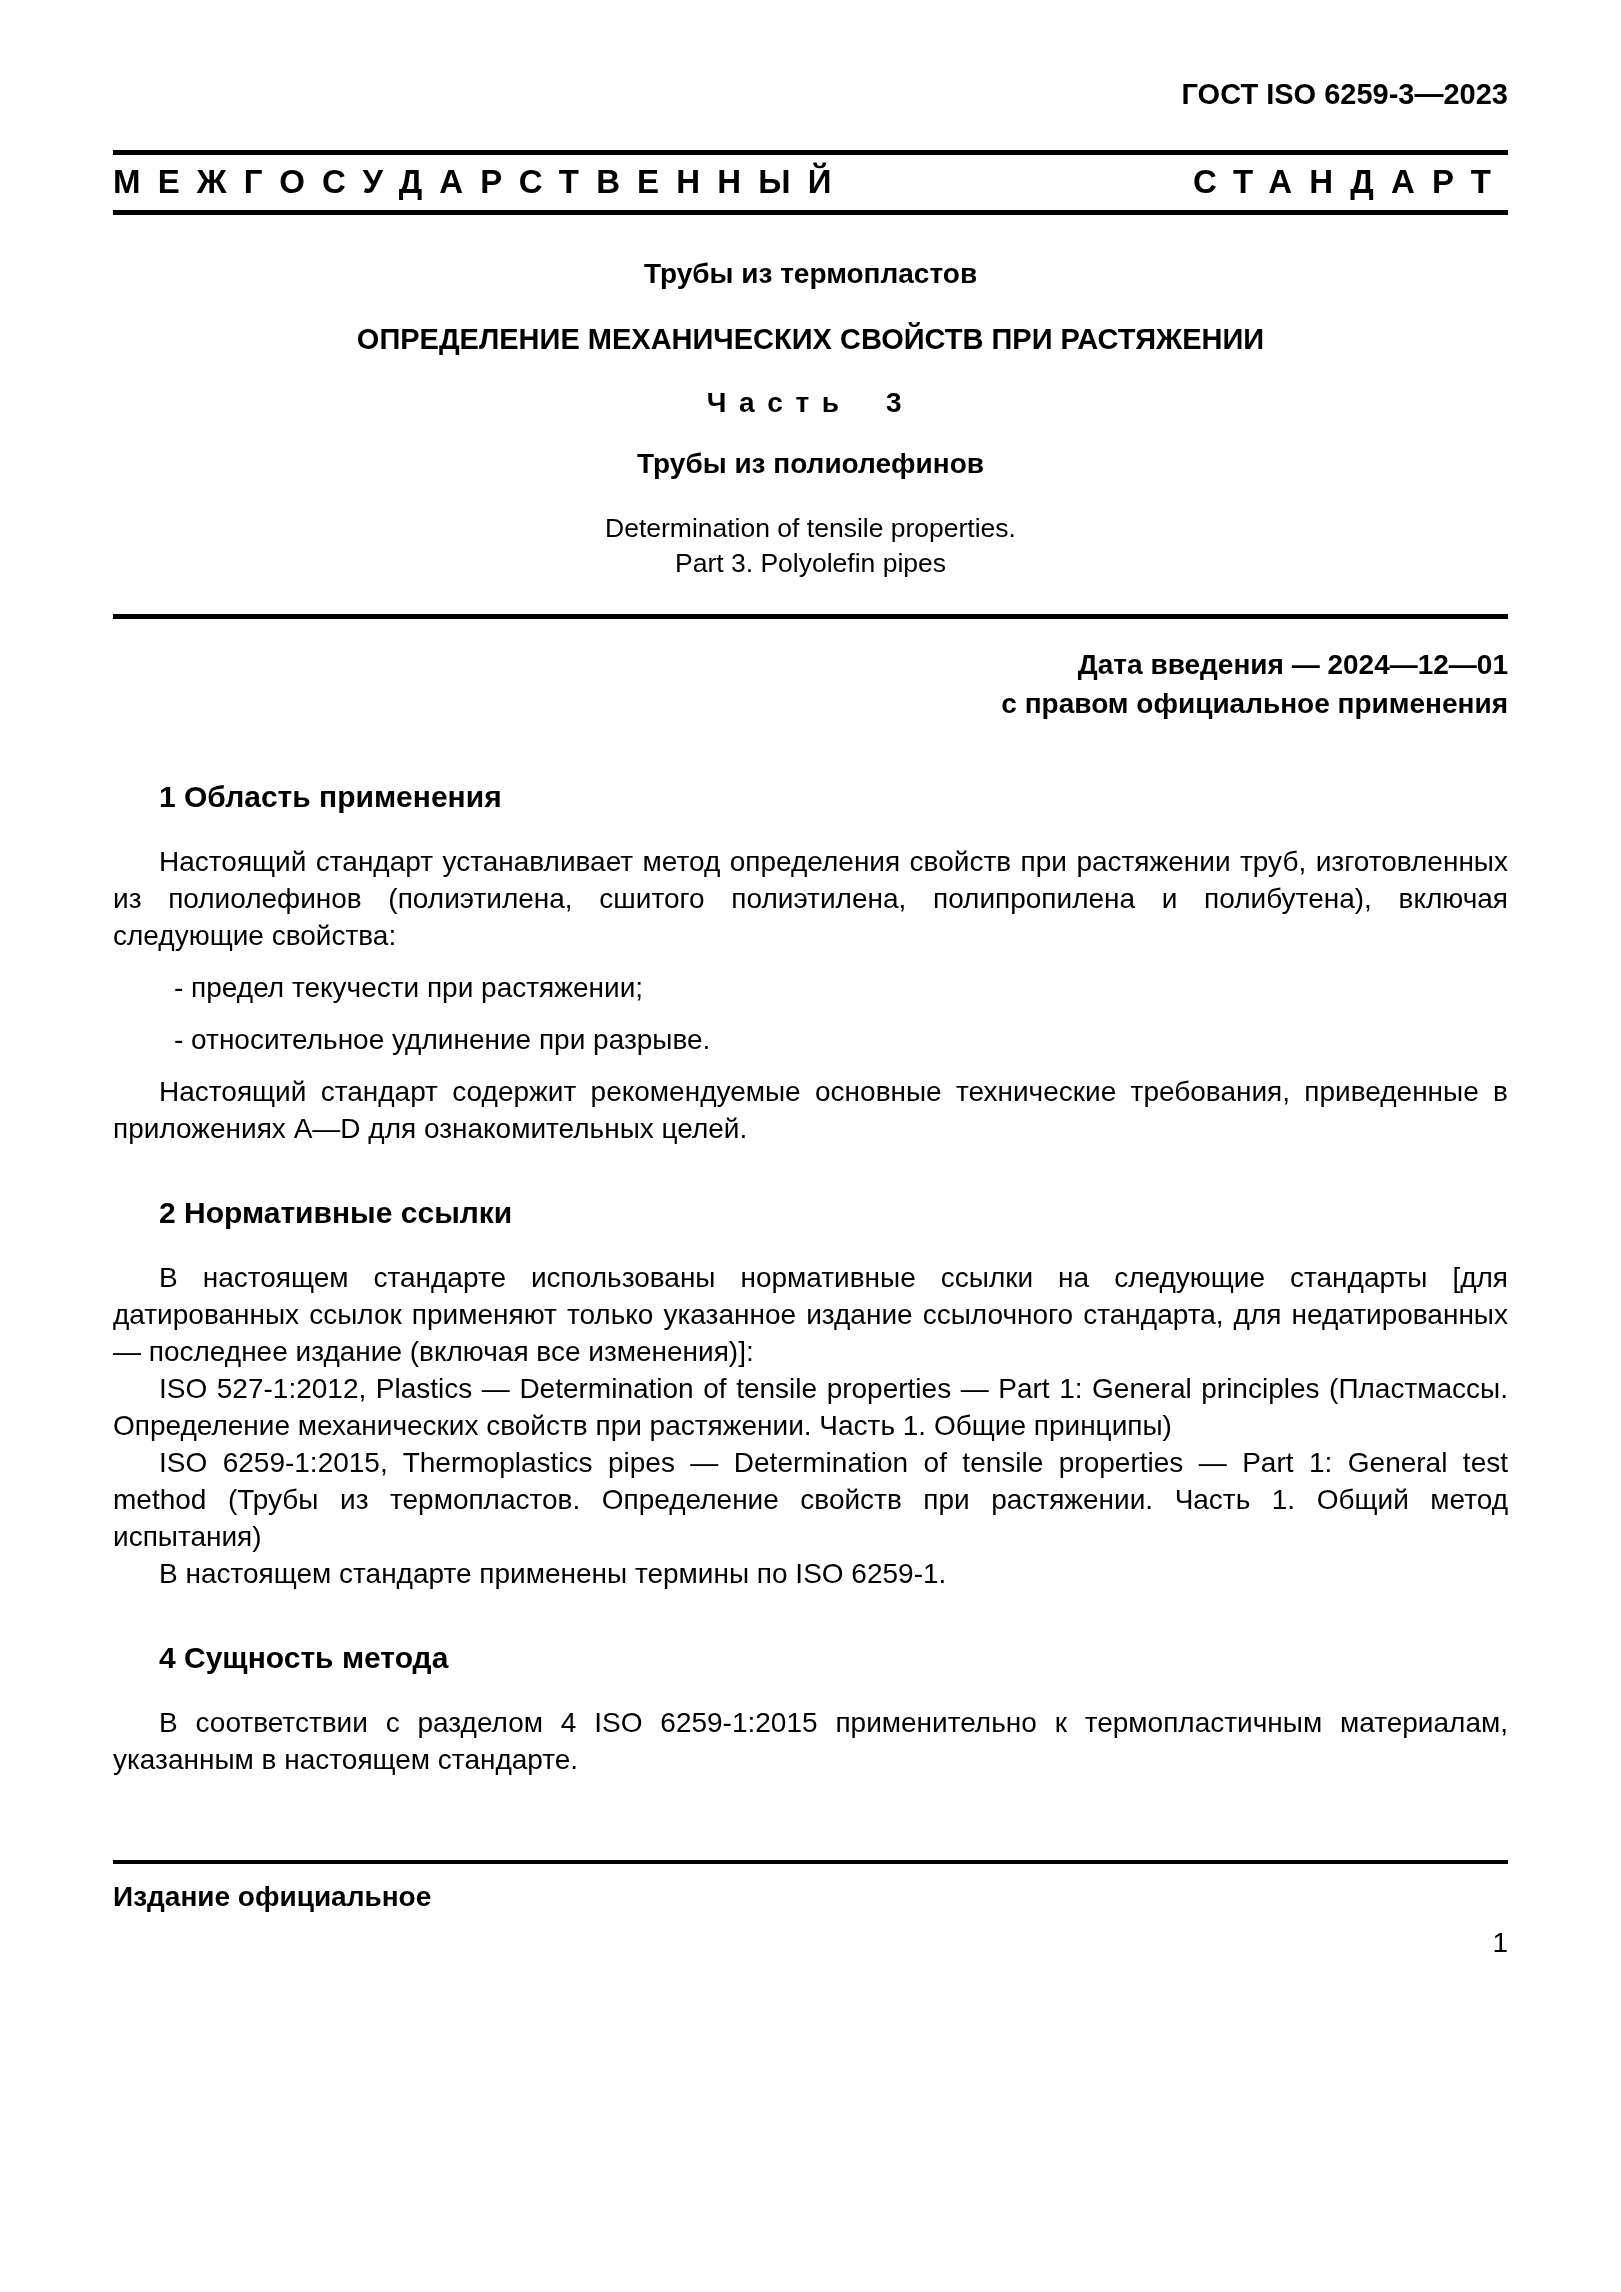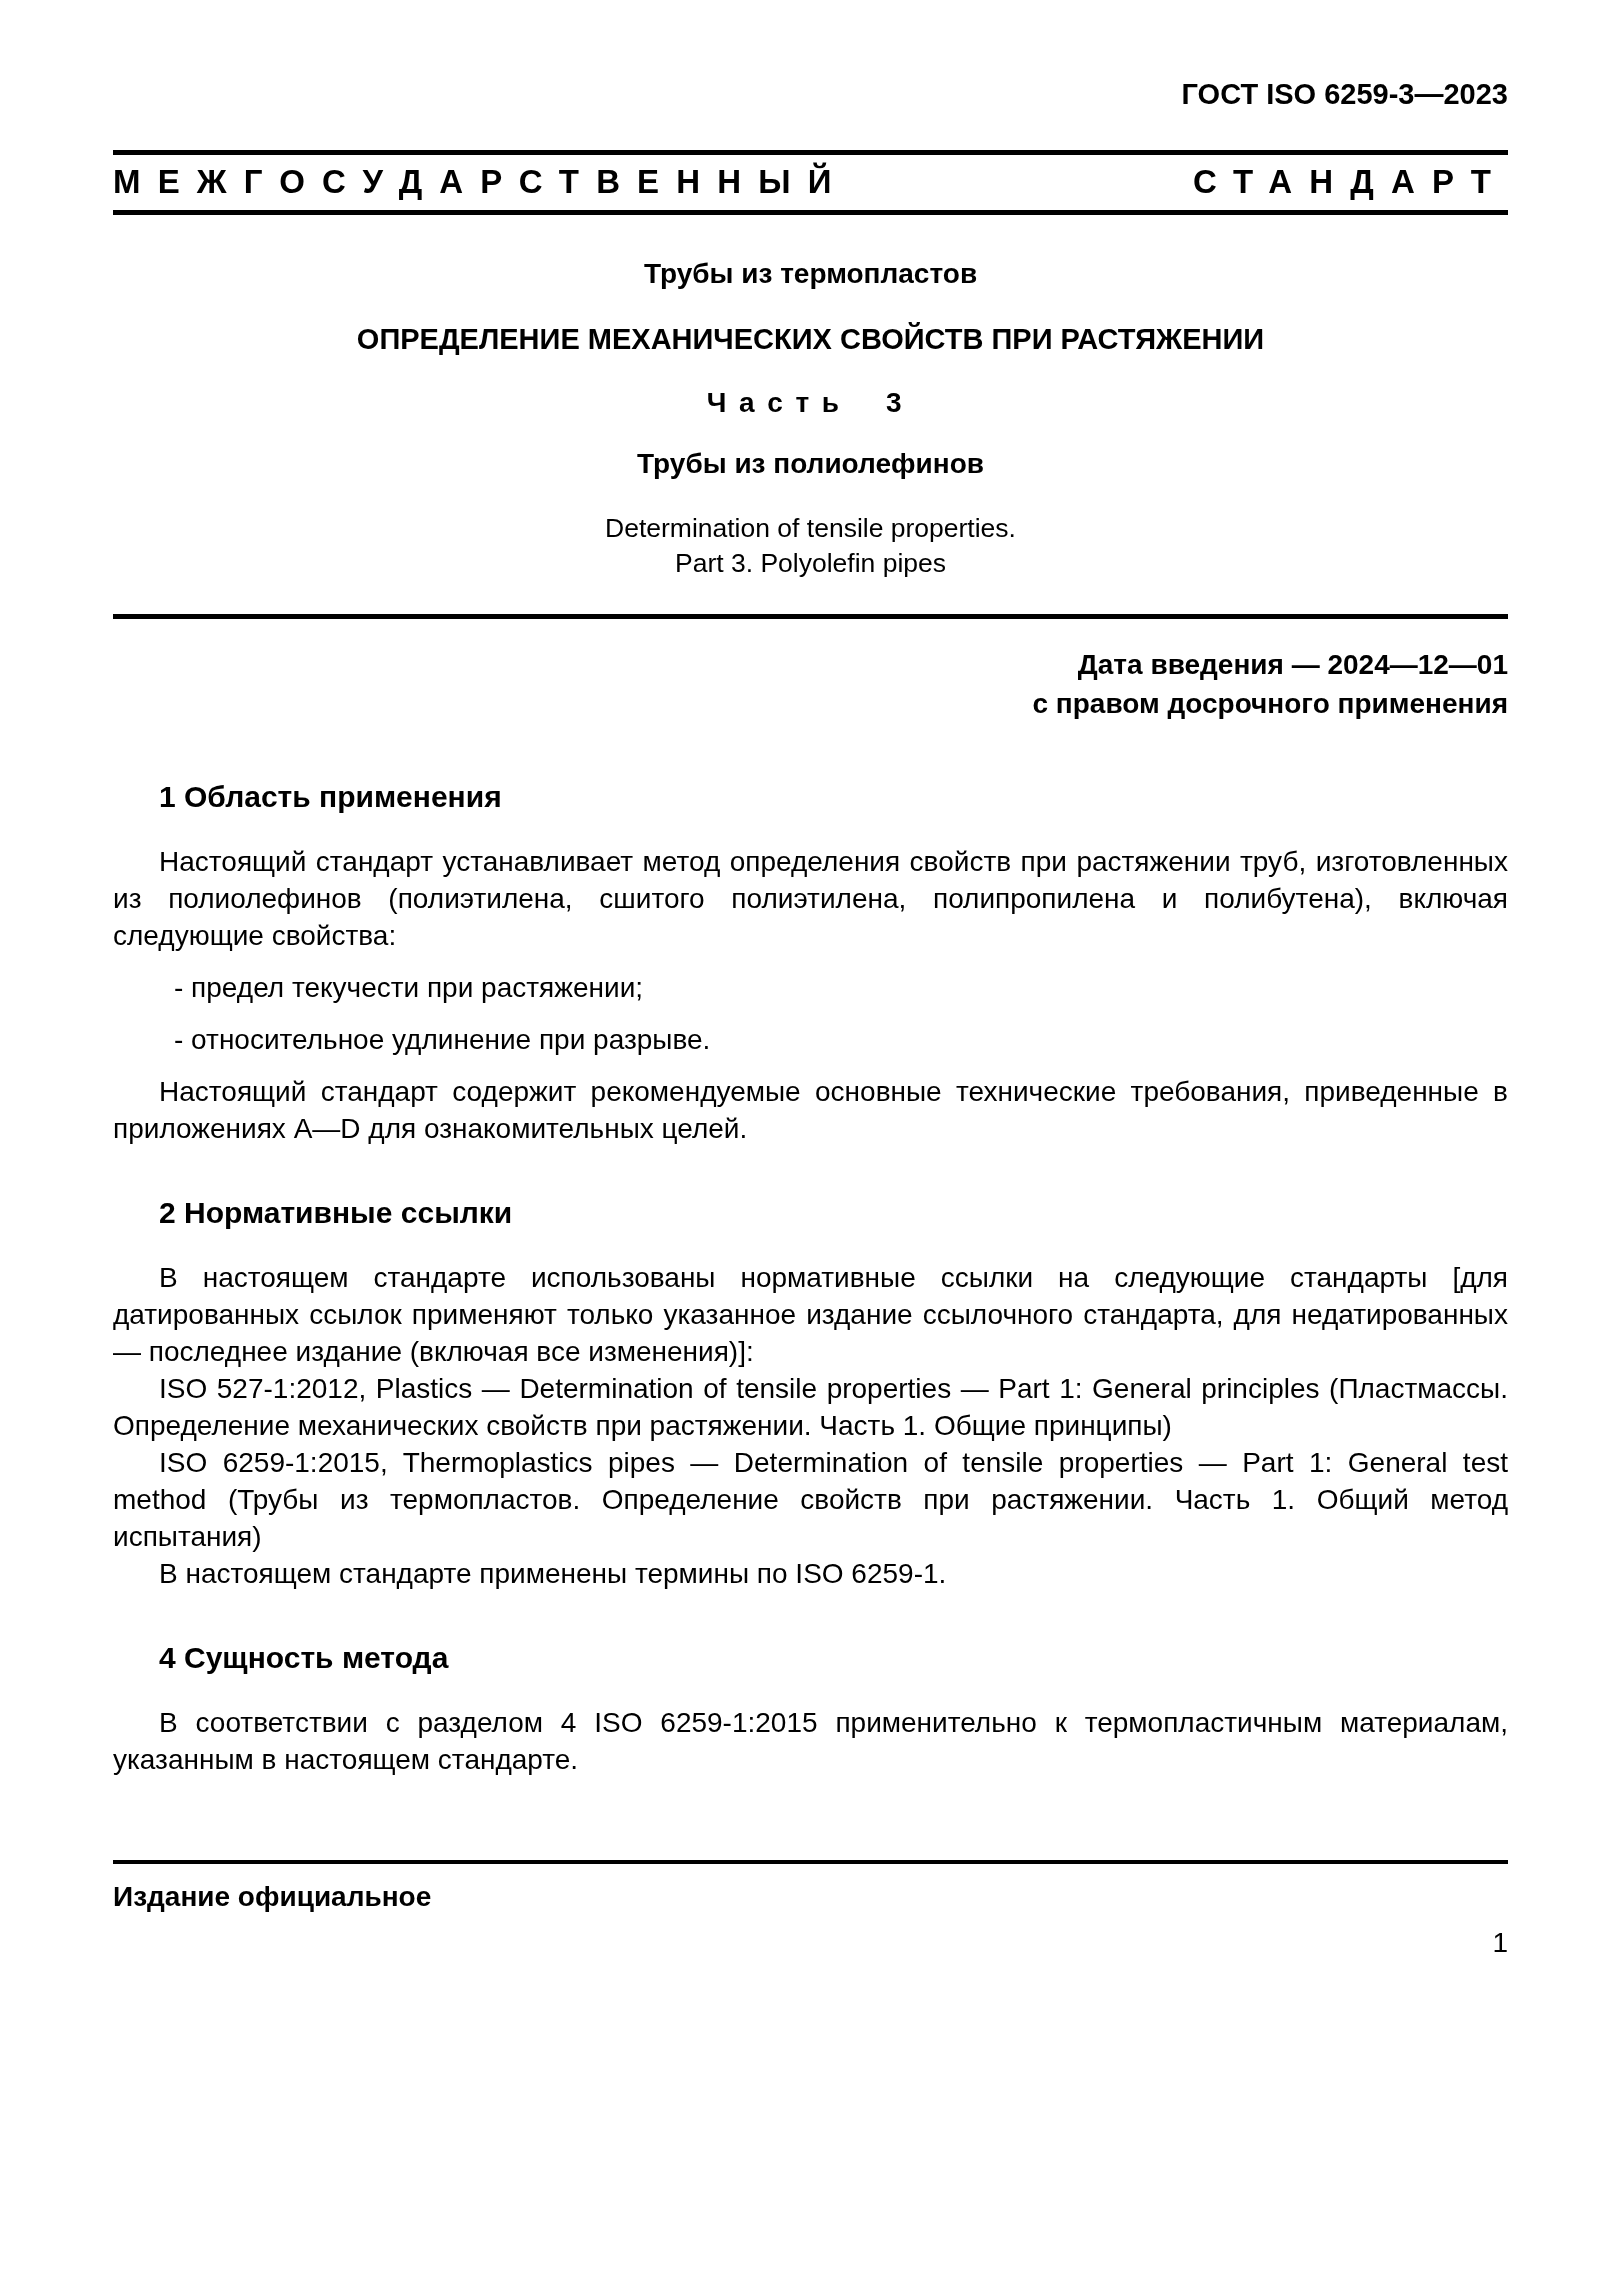--- a/index.html
+++ b/index.html
@@ -146,21 +146,21 @@
     <div class="t-english">
       <div>Determination of tensile properties.</div>
       <div>Part 3. Polyolefin pipes</div>
     </div>
   </div>
 
   <div class="rule"></div>
 
   <div class="date-block">
     <div>Дата введения — 2024—12—01</div>
-    <div>с правом досрочного применения</div>
+    <div>с правом официальное применения</div>
   </div>
 
   <div class="content">
 
     <section>
       <h2 class="section-heading first">1 Область применения</h2>
       <p class="para">Настоящий стандарт устанавливает метод определения свойств при растяжении труб, изготовленных из полиолефинов (полиэтилена, сшитого полиэтилена, полипропилена и полибутена), включая следующие свойства:</p>
       <p class="para-list">- предел текучести при растяжении;</p>
       <p class="para-list">- относительное удлинение при разрыве.</p>
       <p class="para">Настоящий стандарт содержит рекомендуемые основные технические требования, приведенные в приложениях A—D для ознакомительных целей.</p>

